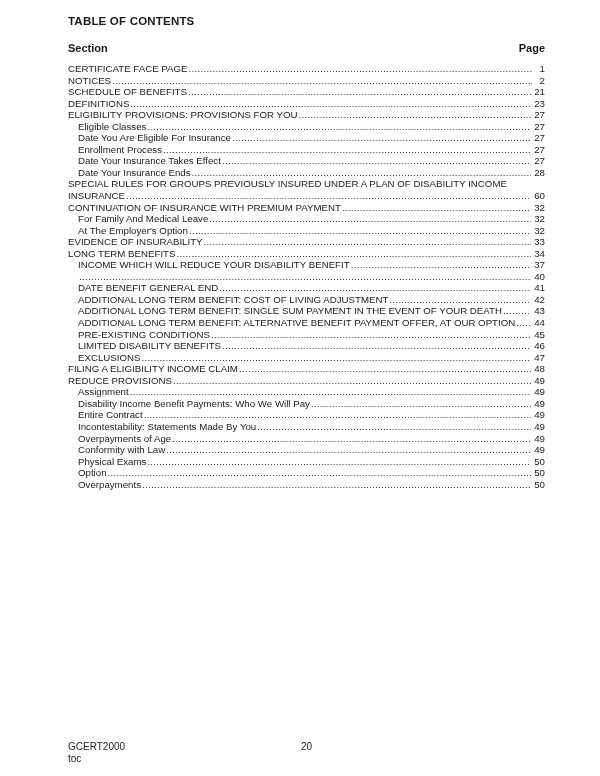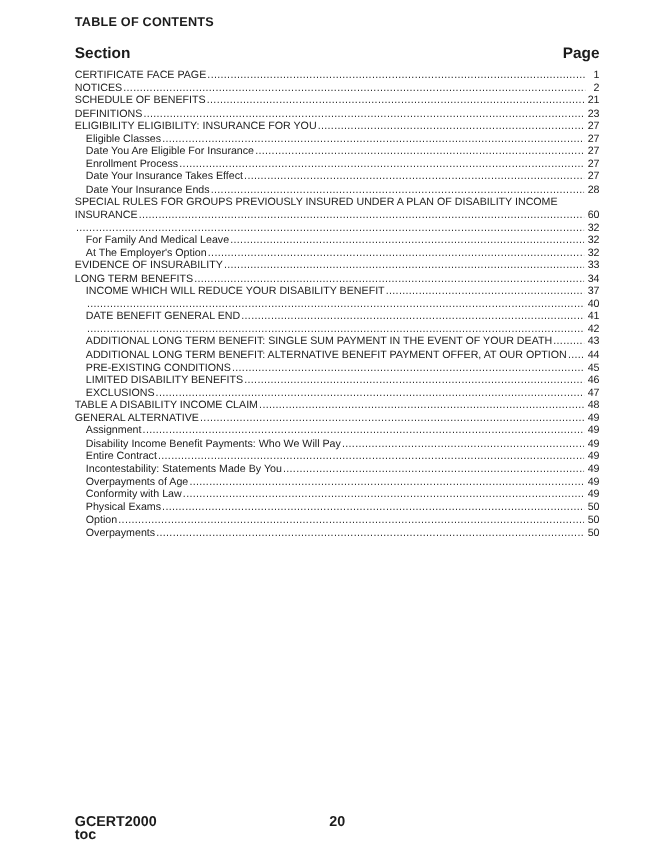--- a/index.html
+++ b/index.html
@@ -19,21 +19,21 @@
   .doc-title {
     font-size: 11.5px;
     font-weight: bold;
     line-height: 12px;
     letter-spacing: 0.2px;
   }
   .col-header {
     display: flex;
     justify-content: space-between;
     margin-top: 16px;
-    font-size: 14px;
+    font-size: 11px;
     font-weight: bold;
     line-height: 11px;
   }
   .toc {
     margin-top: 9px;
   }
   .toc-row {
     display: flex;
     align-items: flex-end;
     font-size: 9.7px;
@@ -56,22 +56,22 @@
     flex: 0 0 auto;
     min-width: 13px;
     padding-left: 3px;
     text-align: right;
   }
   .footer {
     position: absolute;
     left: 68px;
     right: 55px;
     top: 741px;
-    font-size: 13px;
-    font-weight: bold;
+    font-size: 10px;
+    font-weight: normal;
     line-height: 12px;
   }
   .footer-line1 { position: relative; }
   .footer-center {
     position: absolute;
     left: 0; right: 0;
     text-align: center;
   }
 </style>
 </head>
@@ -101,21 +101,21 @@
         <span class="toc-label">SCHEDULE OF BENEFITS</span>
         <span class="leader">................................................................................................................................................................................................................................................................................................................................................................................................................</span>
         <span class="pagenum">21</span>
       </div>
       <div class="toc-row level-0">
         <span class="toc-label">DEFINITIONS</span>
         <span class="leader">................................................................................................................................................................................................................................................................................................................................................................................................................</span>
         <span class="pagenum">23</span>
       </div>
       <div class="toc-row level-0">
-        <span class="toc-label">ELIGIBILITY ELIGIBILITY: INSURANCE FOR YOU</span>
+        <span class="toc-label">ELIGIBILITY PROVISIONS: PROVISIONS FOR YOU</span>
         <span class="leader">................................................................................................................................................................................................................................................................................................................................................................................................................</span>
         <span class="pagenum">27</span>
       </div>
       <div class="toc-row level-1">
         <span class="toc-label">Eligible Classes</span>
         <span class="leader">................................................................................................................................................................................................................................................................................................................................................................................................................</span>
         <span class="pagenum">27</span>
       </div>
       <div class="toc-row level-1">
         <span class="toc-label">Date You Are Eligible For Insurance</span>
@@ -139,20 +139,21 @@
       </div>
       <div class="toc-row level-0">
         <span class="toc-label">SPECIAL RULES FOR GROUPS PREVIOUSLY INSURED UNDER A PLAN OF DISABILITY INCOME</span>
       </div>
       <div class="toc-row level-0">
         <span class="toc-label">INSURANCE</span>
         <span class="leader">................................................................................................................................................................................................................................................................................................................................................................................................................</span>
         <span class="pagenum">60</span>
       </div>
       <div class="toc-row level-0">
+        <span class="toc-label">CONTINUATION OF INSURANCE WITH PREMIUM PAYMENT</span>
         <span class="leader">................................................................................................................................................................................................................................................................................................................................................................................................................</span>
         <span class="pagenum">32</span>
       </div>
       <div class="toc-row level-1">
         <span class="toc-label">For Family And Medical Leave</span>
         <span class="leader">................................................................................................................................................................................................................................................................................................................................................................................................................</span>
         <span class="pagenum">32</span>
       </div>
       <div class="toc-row level-1">
         <span class="toc-label">At The Employer's Option</span>
@@ -177,20 +178,21 @@
       <div class="toc-row level-1">
         <span class="leader">................................................................................................................................................................................................................................................................................................................................................................................................................</span>
         <span class="pagenum">40</span>
       </div>
       <div class="toc-row level-1">
         <span class="toc-label">DATE BENEFIT GENERAL END</span>
         <span class="leader">................................................................................................................................................................................................................................................................................................................................................................................................................</span>
         <span class="pagenum">41</span>
       </div>
       <div class="toc-row level-1">
+        <span class="toc-label">ADDITIONAL LONG TERM BENEFIT: COST OF LIVING ADJUSTMENT</span>
         <span class="leader">................................................................................................................................................................................................................................................................................................................................................................................................................</span>
         <span class="pagenum">42</span>
       </div>
       <div class="toc-row level-1">
         <span class="toc-label">ADDITIONAL LONG TERM BENEFIT: SINGLE SUM PAYMENT IN THE EVENT OF YOUR DEATH</span>
         <span class="leader">................................................................................................................................................................................................................................................................................................................................................................................................................</span>
         <span class="pagenum">43</span>
       </div>
       <div class="toc-row level-1">
         <span class="toc-label">ADDITIONAL LONG TERM BENEFIT: ALTERNATIVE BENEFIT PAYMENT OFFER, AT OUR OPTION</span>
@@ -206,26 +208,26 @@
         <span class="toc-label">LIMITED DISABILITY BENEFITS</span>
         <span class="leader">................................................................................................................................................................................................................................................................................................................................................................................................................</span>
         <span class="pagenum">46</span>
       </div>
       <div class="toc-row level-1">
         <span class="toc-label">EXCLUSIONS</span>
         <span class="leader">................................................................................................................................................................................................................................................................................................................................................................................................................</span>
         <span class="pagenum">47</span>
       </div>
       <div class="toc-row level-0">
-        <span class="toc-label">TABLE A DISABILITY INCOME CLAIM</span>
+        <span class="toc-label">FILING A ELIGIBILITY INCOME CLAIM</span>
         <span class="leader">................................................................................................................................................................................................................................................................................................................................................................................................................</span>
         <span class="pagenum">48</span>
       </div>
       <div class="toc-row level-0">
-        <span class="toc-label">GENERAL ALTERNATIVE</span>
+        <span class="toc-label">REDUCE PROVISIONS</span>
         <span class="leader">................................................................................................................................................................................................................................................................................................................................................................................................................</span>
         <span class="pagenum">49</span>
       </div>
       <div class="toc-row level-1">
         <span class="toc-label">Assignment</span>
         <span class="leader">................................................................................................................................................................................................................................................................................................................................................................................................................</span>
         <span class="pagenum">49</span>
       </div>
       <div class="toc-row level-1">
         <span class="toc-label">Disability Income Benefit Payments: Who We Will Pay</span>

